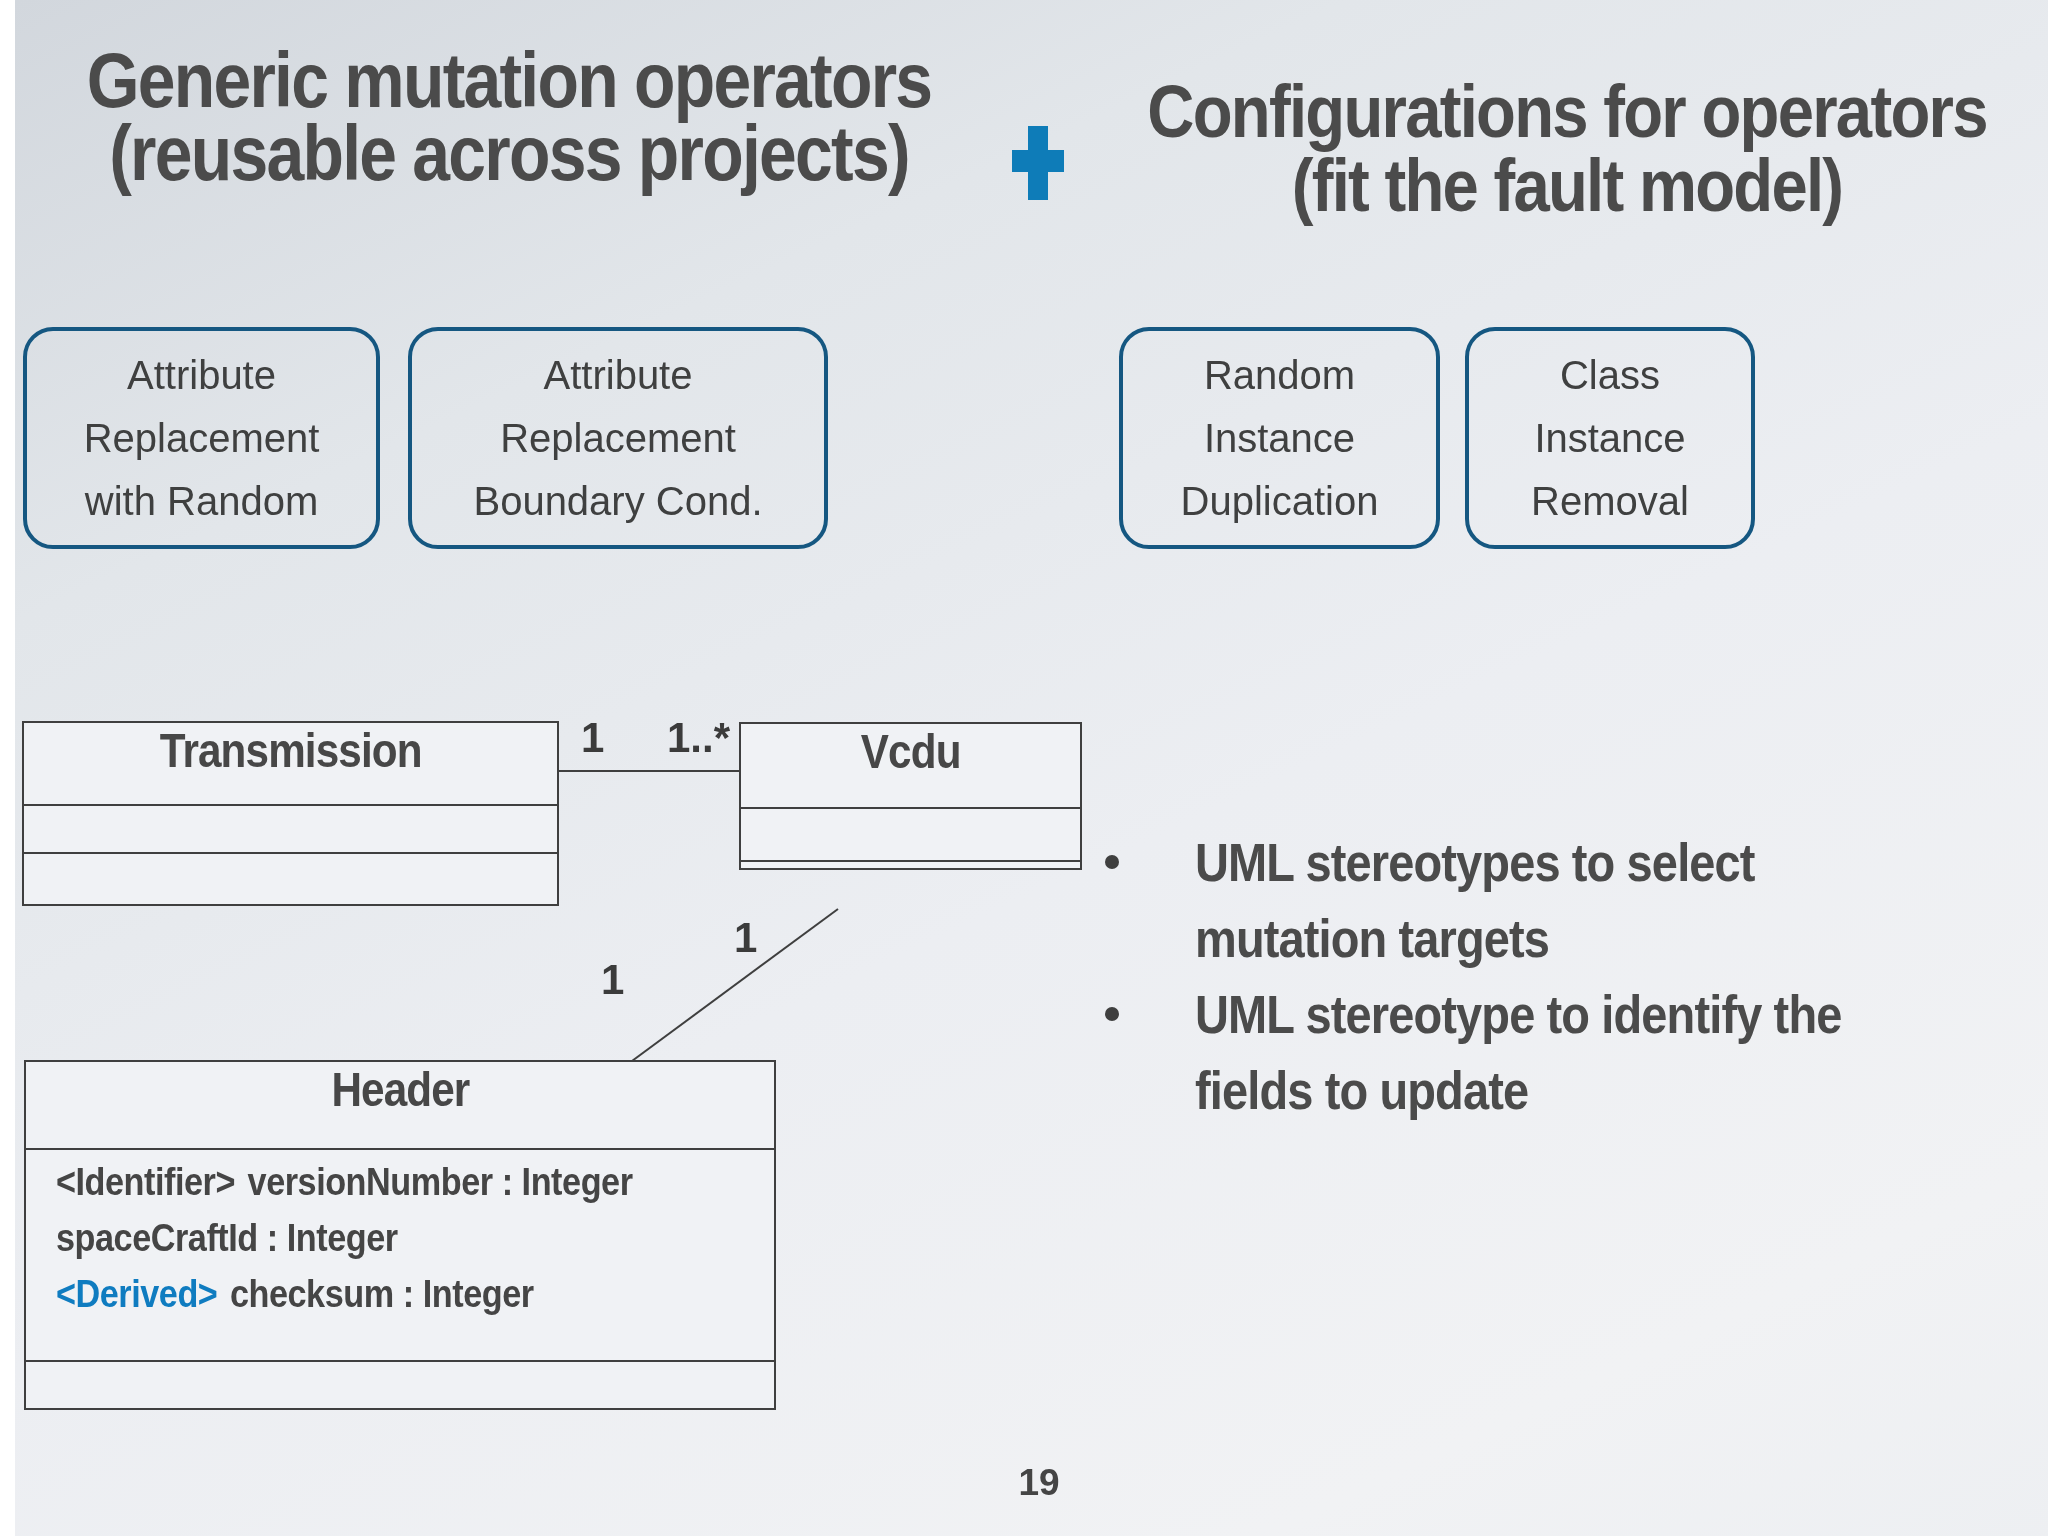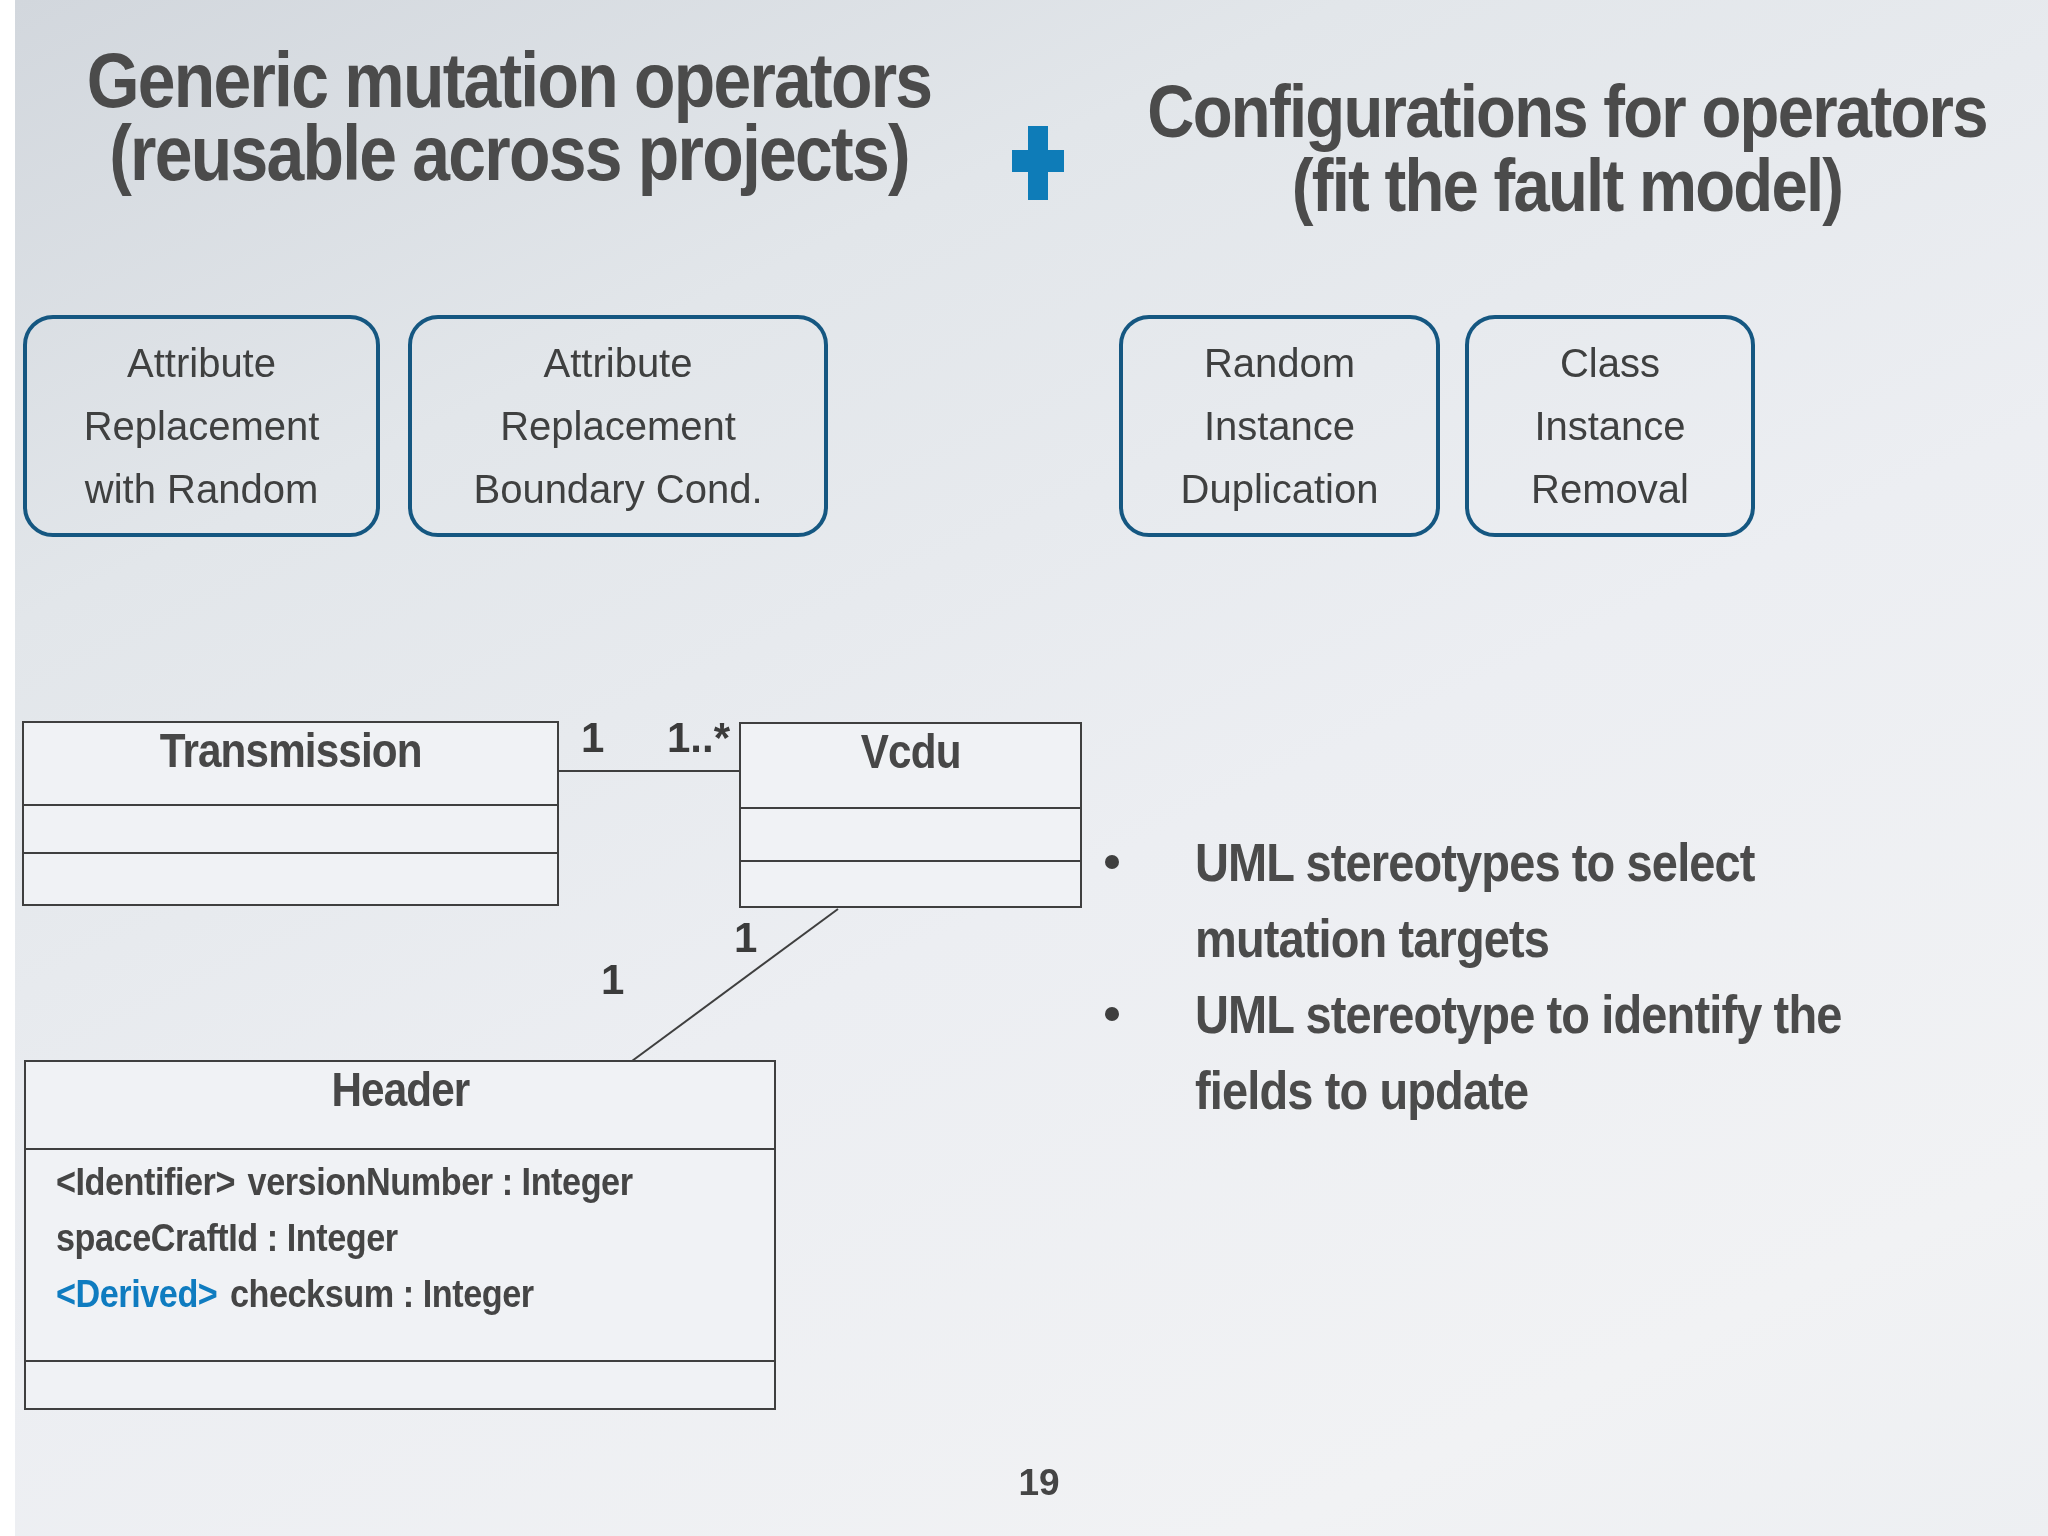--- a/index.html
+++ b/index.html
@@ -12,32 +12,32 @@
   
   .title{position:absolute;margin:0;text-align:center;color:#4b4b4b;font-weight:bold;letter-spacing:-2px;}
   .title span{display:block;}
   .title-left{left:8px;top:44px;width:972px;font-size:78px;line-height:73px;transform:scaleX(0.87);transform-origin:50% 0;}
   .title-right{left:1062px;top:74px;width:980px;font-size:75px;line-height:74px;transform:scaleX(0.87);transform-origin:50% 0;}
   .plus{position:absolute;left:997px;top:126px;width:52px;height:74px;}
   .plus::before{content:"";position:absolute;left:16px;top:0;width:20px;height:74px;background:#0e7cb8;}
   .plus::after{content:"";position:absolute;left:0;top:24px;width:52px;height:22px;background:#0e7cb8;}
   
   .opbox{
-    position:absolute;top:315px;height:222px;box-sizing:border-box;
+    position:absolute;top:327px;height:222px;box-sizing:border-box;
     border:4px solid #155781;border-radius:30px;
     display:flex;align-items:center;justify-content:center;text-align:center;
     color:#3f4040;font-size:40px;line-height:63px;padding:0 30px;
   }
   .b1{left:8px;width:357px}.b2{left:393px;width:420px}.b3{left:838px;width:253px}
   .b4{left:1104px;width:321px}.b5{left:1450px;width:290px}.b6{left:1768px;width:272px}
   
   .lines{position:absolute;left:0;top:0;width:2048px;height:1536px;pointer-events:none;}
   .umlbox{position:absolute;background:#f0f2f5;border:2px solid #3f3f3f;box-sizing:border-box;}
   .t-box{left:7px;top:721px;width:537px;height:185px;}
-  .v-box{left:724px;top:722px;width:343px;height:186px;}
+  .v-box{left:724px;top:722px;width:343px;height:148px;}
   .h-box{left:9px;top:1060px;width:752px;height:350px;}
   .uml-title{border-bottom:2px solid #3f3f3f;display:flex;align-items:flex-start;justify-content:center;
     font-weight:bold;color:#474747;font-size:48px;letter-spacing:-1px;}
   .t-box .uml-title{height:81px}.v-box .uml-title{height:83px}.h-box .uml-title{height:86px}
   .uml-title .cond{display:inline-block;transform:scaleX(0.88);transform-origin:50% 50%;}
   .uml-mid{border-bottom:2px solid #3f3f3f;}
   .t-box .uml-mid{height:46px}.v-box .uml-mid{height:51px}
   .uml-attrs{height:212px;border-bottom:2px solid #3f3f3f;box-sizing:border-box;padding:4px 0 0 30px;overflow:hidden;}
   .attr-row{font-size:38px;line-height:56px;font-weight:bold;color:#454545;letter-spacing:-0.5px;
     white-space:nowrap;transform:scaleX(0.9);transform-origin:0 50%;}

